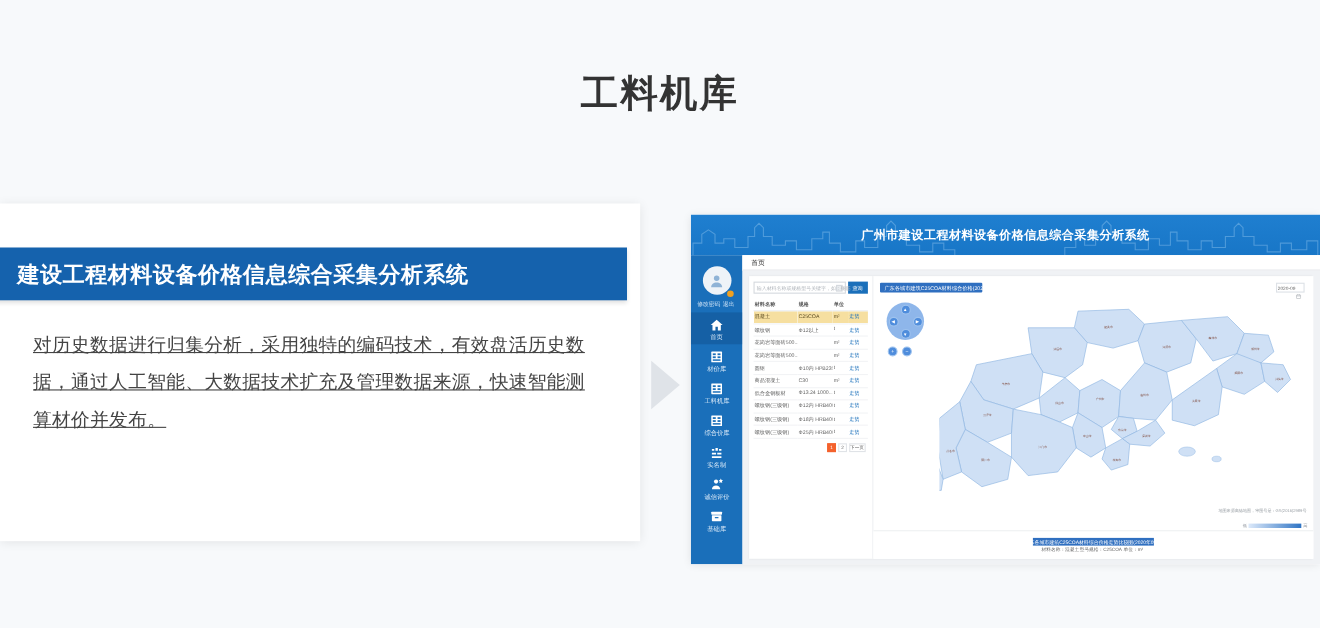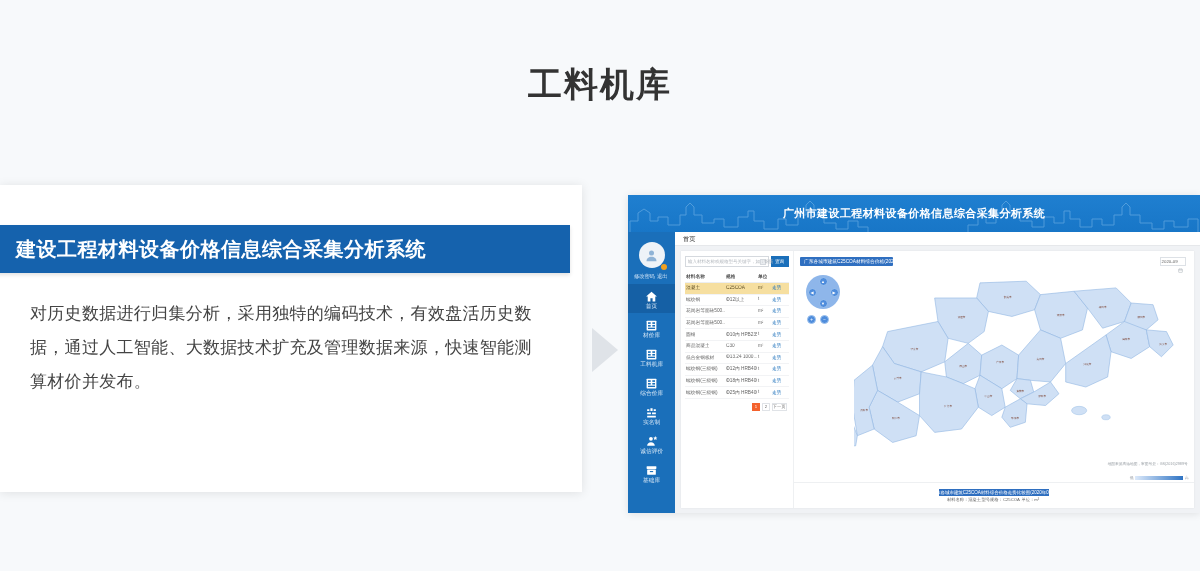--- a/index.html
+++ b/index.html
@@ -37,20 +37,21 @@
   }
   .card-banner-text{
     color:#fff; font-size:20px; font-weight:bold; letter-spacing:.5px;
     white-space:nowrap;
   }
   .card-body{
     position:absolute; left:30px; top:112px;
     width:518px;
     font-size:17px; line-height:34px; color:#444;
     letter-spacing:.3px;
+    text-decoration:underline;
   }
 
   
   .arrow{
     position:absolute; left:592px; top:328px;
     width:0;height:0;
     border-top:22px solid transparent;
     border-bottom:22px solid transparent;
     border-left:26px solid #dfe3e8;
   }

